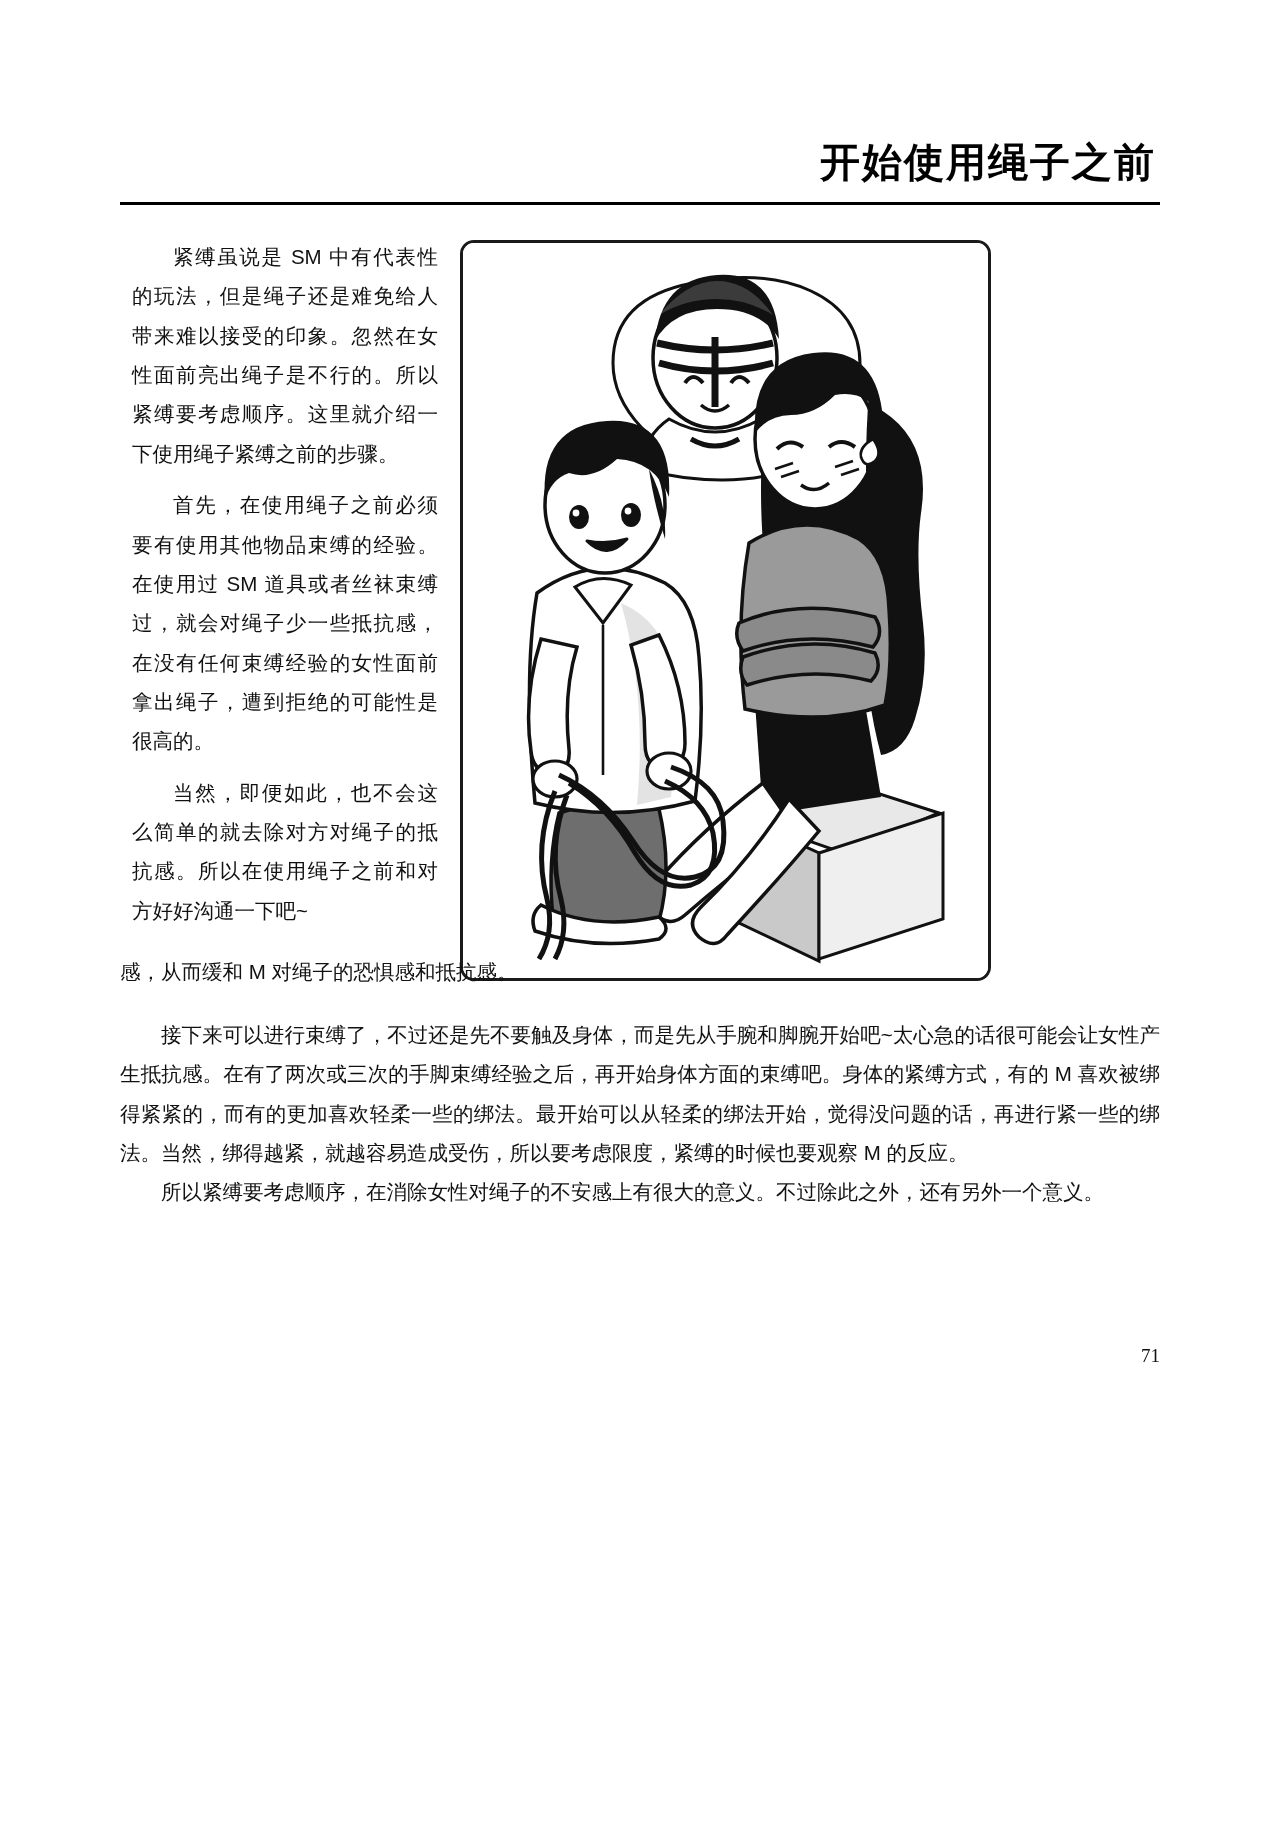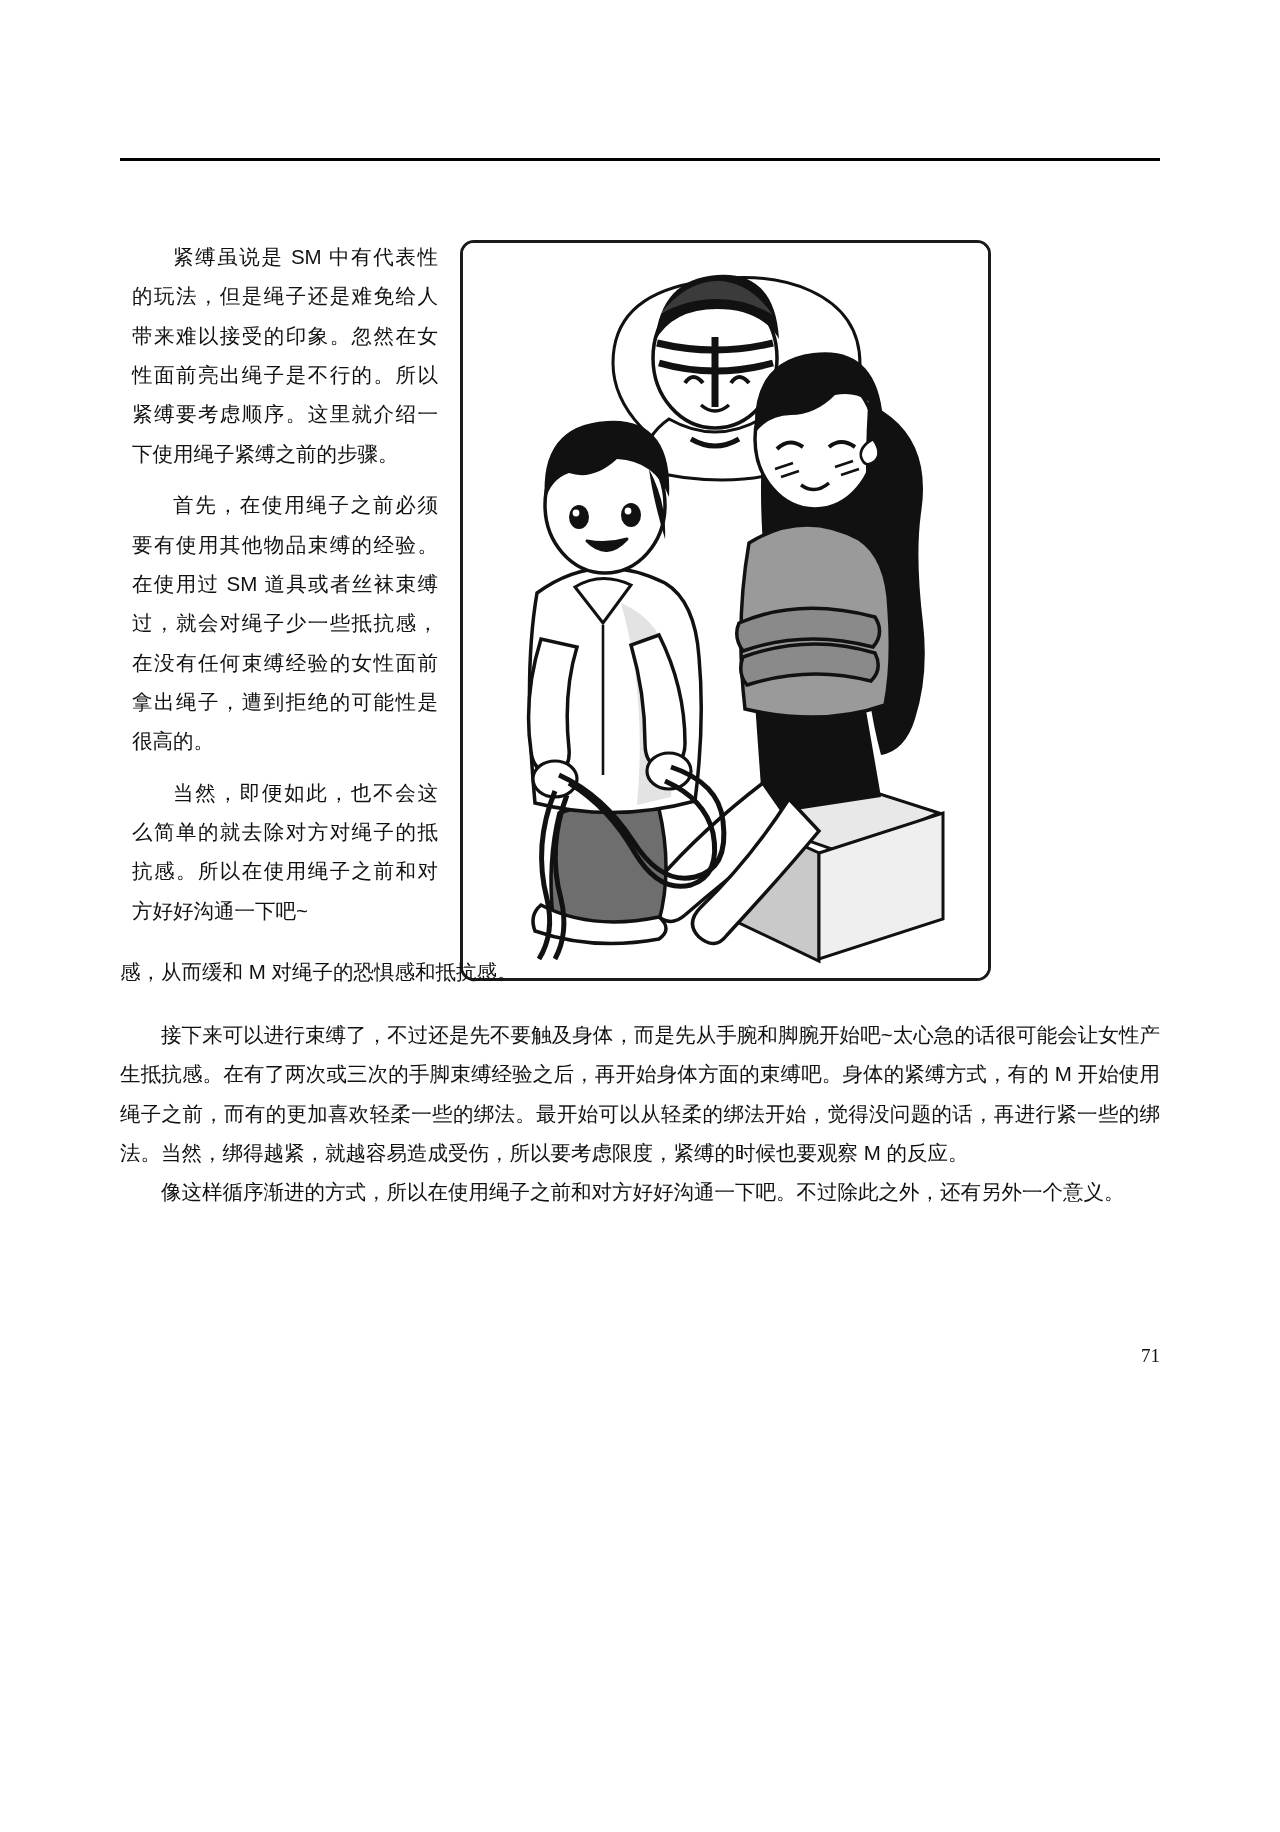--- a/index.html
+++ b/index.html
@@ -118,20 +118,21 @@
     color: #111;
     font-family: Liberation Serif, serif;
   }
 </style>
 </head>
 <body>
 
 <div class="page">
 
   <div class="header">
+    <div class="header-title">开始使用绳子之前</div>
     <div class="header-rule"></div>
   </div>
 
   <div class="content">
 
     <div class="col-text">
       <p>紧缚虽说是 SM 中有代表性的玩法，但是绳子还是难免给人带来难以接受的印象。忽然在女性面前亮出绳子是不行的。所以紧缚要考虑顺序。这里就介绍一下使用绳子紧缚之前的步骤。</p>
       <p>首先，在使用绳子之前必须要有使用其他物品束缚的经验。在使用过 SM 道具或者丝袜束缚过，就会对绳子少一些抵抗感，在没有任何束缚经验的女性面前拿出绳子，遭到拒绝的可能性是很高的。</p>
       <p>当然，即便如此，也不会这么简单的就去除对方对绳子的抵抗感。所以在使用绳子之前和对方好好沟通一下吧~</p>
     </div>
@@ -237,19 +238,19 @@
           <path d="M106 540 q40 24 66 70 q24 40 56 32 q30 -10 22 -52 q-8 -34 -48 -52"></path>
           <path d="M92 548 q-22 54 -8 108 q8 34 -8 60"></path>
           <path d="M104 552 q-20 52 -6 104 q8 34 -6 60"></path>
         </g>
       </svg>
     </div>
 
     <div class="line-float">感，从而缓和 M 对绳子的恐惧感和抵抗感。</div>
 
     <div class="wide">
-      <p>接下来可以进行束缚了，不过还是先不要触及身体，而是先从手腕和脚腕开始吧~太心急的话很可能会让女性产生抵抗感。在有了两次或三次的手脚束缚经验之后，再开始身体方面的束缚吧。身体的紧缚方式，有的 M 开始使用绳子之前，而有的更加喜欢轻柔一些的绑法。最开始可以从轻柔的绑法开始，觉得没问题的话，再进行紧一些的绑法。当然，绑得越紧，就越容易造成受伤，所以要考虑限度，紧缚的时候也要观察 M 的反应。</p>
-      <p>像这样循序渐进的方式，所以在使用绳子之前和对方好好沟通一下吧。不过除此之外，还有另外一个意义。</p>
+      <p>接下来可以进行束缚了，不过还是先不要触及身体，而是先从手腕和脚腕开始吧~太心急的话很可能会让女性产生抵抗感。在有了两次或三次的手脚束缚经验之后，再开始身体方面的束缚吧。身体的紧缚方式，有的 M 喜欢被绑得紧紧的，而有的更加喜欢轻柔一些的绑法。最开始可以从轻柔的绑法开始，觉得没问题的话，再进行紧一些的绑法。当然，绑得越紧，就越容易造成受伤，所以要考虑限度，紧缚的时候也要观察 M 的反应。</p>
+      <p>所以紧缚要考虑顺序，在消除女性对绳子的不安感上有很大的意义。不过除此之外，还有另外一个意义。</p>
     </div>
   </div>
 
   <div class="page-number">71</div>
 </div>
 
 </body></html>

